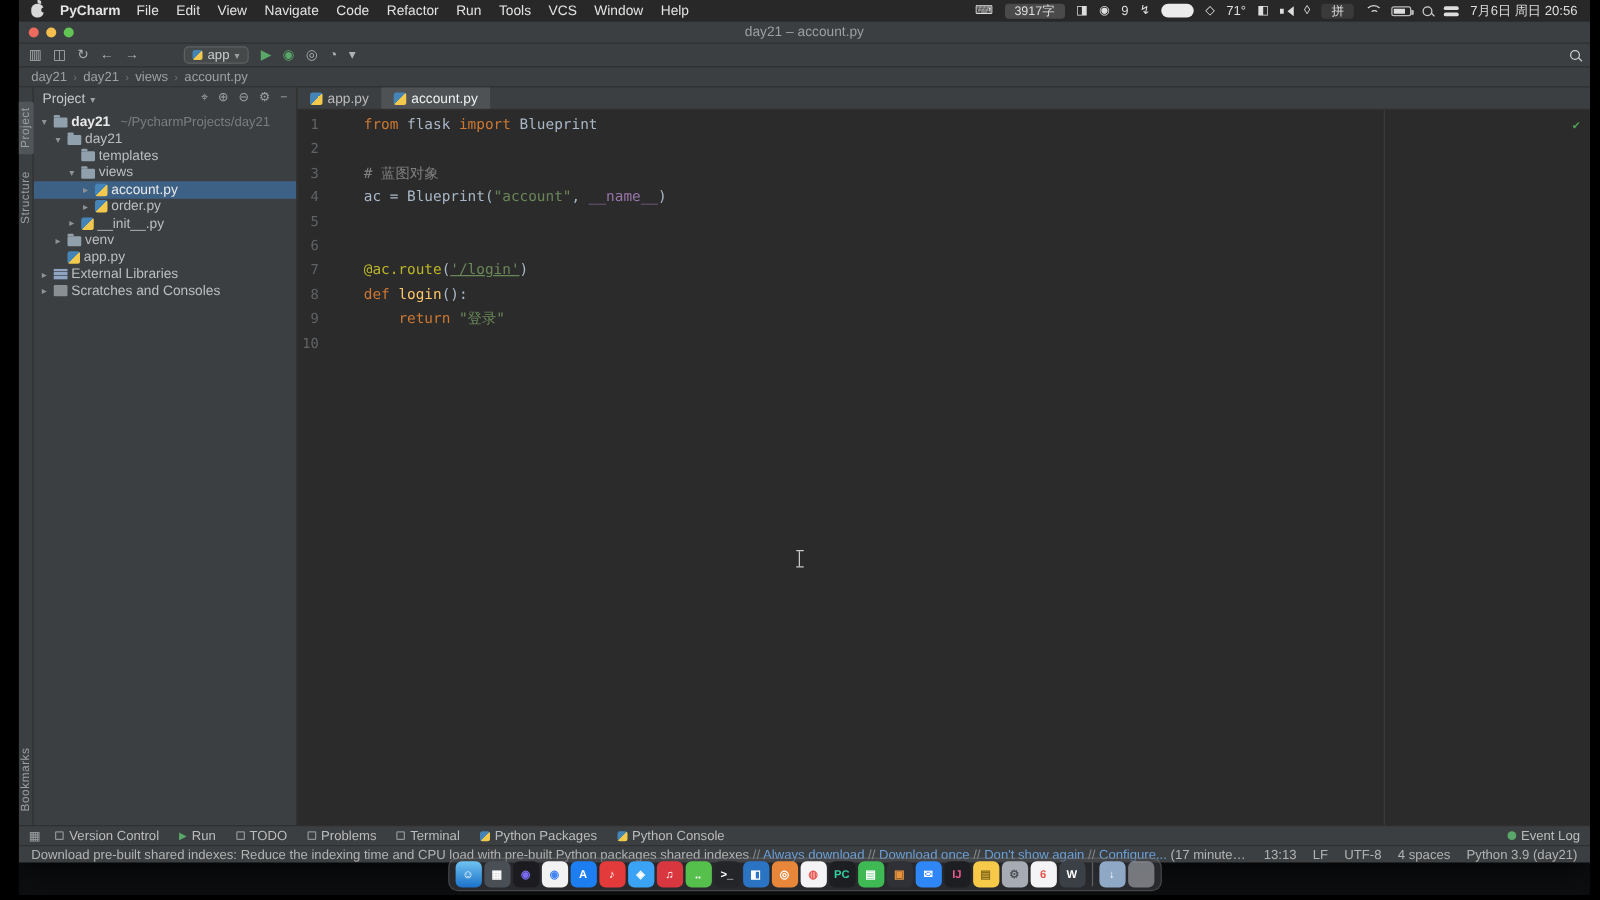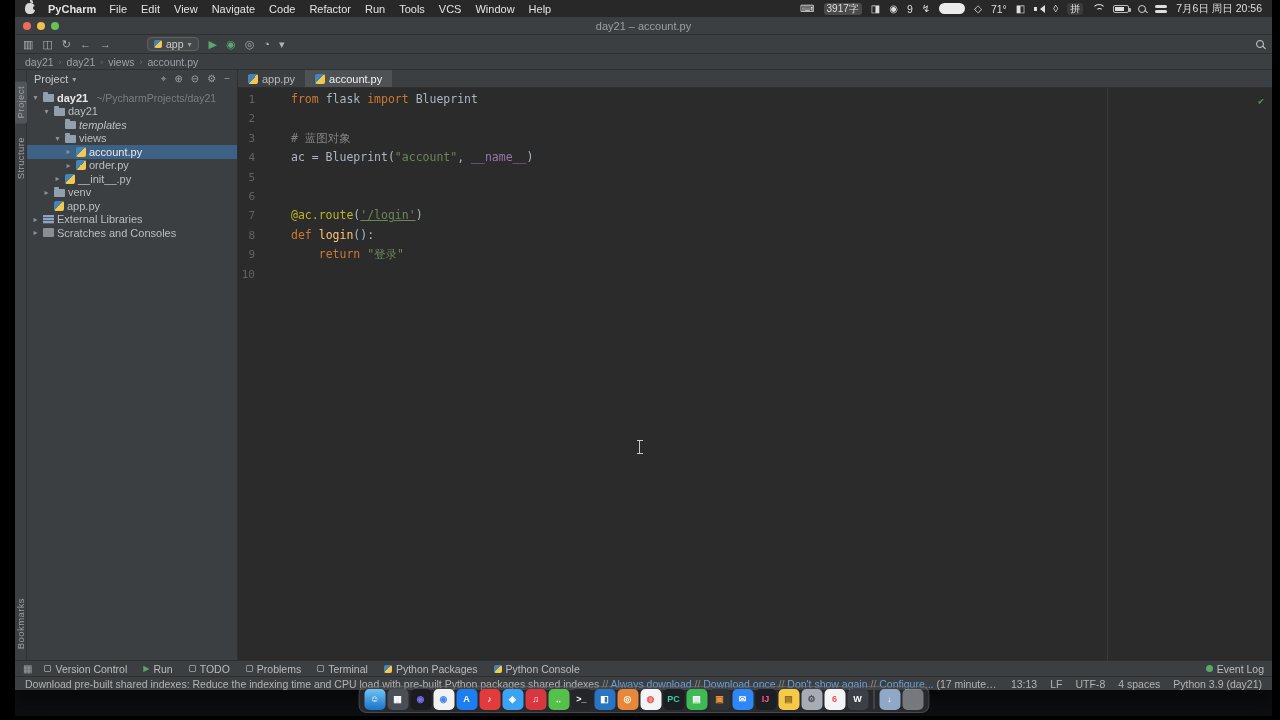--- a/index.html
+++ b/index.html
@@ -12,21 +12,21 @@
     align-items:center;padding:0 10px;gap:13px;font-size:11px;color:#e3e3e3;z-index:5}
   .apple{width:10px;height:11px;background:#d8d8d8;border-radius:45% 45% 42% 42%;position:relative;flex:none}
   .apple::before{content:"";position:absolute;top:-3px;left:5px;width:3px;height:3px;background:#d8d8d8;border-radius:0 70% 0 70%}
   .apple::after{content:"";position:absolute;right:-2px;top:3px;width:4px;height:4px;border-radius:50%;background:#282828}
   .mb-app{font-weight:bold}
   .mb-menus{display:flex;gap:14px}
   .mb-item{cursor:default}
   .mb-right{margin-left:auto;display:flex;align-items:center;gap:9px;font-size:10.5px;color:#dedede}
   .mb-ico{font-size:10px;line-height:1}
   .mb-text{font-size:10.5px}
-  .mb-chip{background:#4a4a4a;border-radius:3px;padding:0 3px;height:12px;display:inline-flex;align-items:center;font-size:10px}
+  .mb-chip{background:#4a4a4a;border-radius:3px;padding:0 8px;height:12px;display:inline-flex;align-items:center;font-size:10px}
   .mb-chip.dark{background:#3a3a3a}
   .mb-pill{width:26px;height:11px;border-radius:6px;background:#ececec;display:inline-block}
   .mico{display:inline-block;position:relative}
   .ic-vol{width:10px;height:8px}
   .ic-vol::before{content:"";position:absolute;left:0;top:2px;width:3px;height:4px;background:#ddd}
   .ic-vol::after{content:"";position:absolute;left:2px;top:0;border:4px solid transparent;border-right:5px solid #ddd}
   .ic-wifi{width:12px;height:9px}
   .ic-wifi::before{content:"";position:absolute;left:0;top:0;width:12px;height:12px;border:1.4px solid #ddd;
     border-color:#ddd transparent transparent transparent;border-radius:50%}
   .ic-wifi::after{content:"";position:absolute;left:3.5px;top:3.5px;width:5px;height:5px;border:1.4px solid #ddd;
@@ -250,21 +250,21 @@
               <span class="tree-arrow">▾</span>
               <span class="tico ic-folder"></span>
               <span class="tree-label root">day21</span>
               <span class="tree-path">~/PycharmProjects/day21</span>
             </div>
             <div class="tree-row" style="padding-left: 15px;">
               <span class="tree-arrow">▾</span>
               <span class="tico ic-folder"></span>
               <span class="tree-label">day21</span>
             </div>
-            <div class="tree-row" style="padding-left: 26px; font-style: italic;">
+            <div class="tree-row" style="padding-left: 26px;">
               <span class="tree-arrow"></span>
               <span class="tico ic-folder"></span>
               <span class="tree-label">templates</span>
             </div>
             <div class="tree-row" style="padding-left: 26px;">
               <span class="tree-arrow">▾</span>
               <span class="tico ic-folder"></span>
               <span class="tree-label">views</span>
             </div>
             <div class="tree-row selected" style="padding-left: 37px;">

